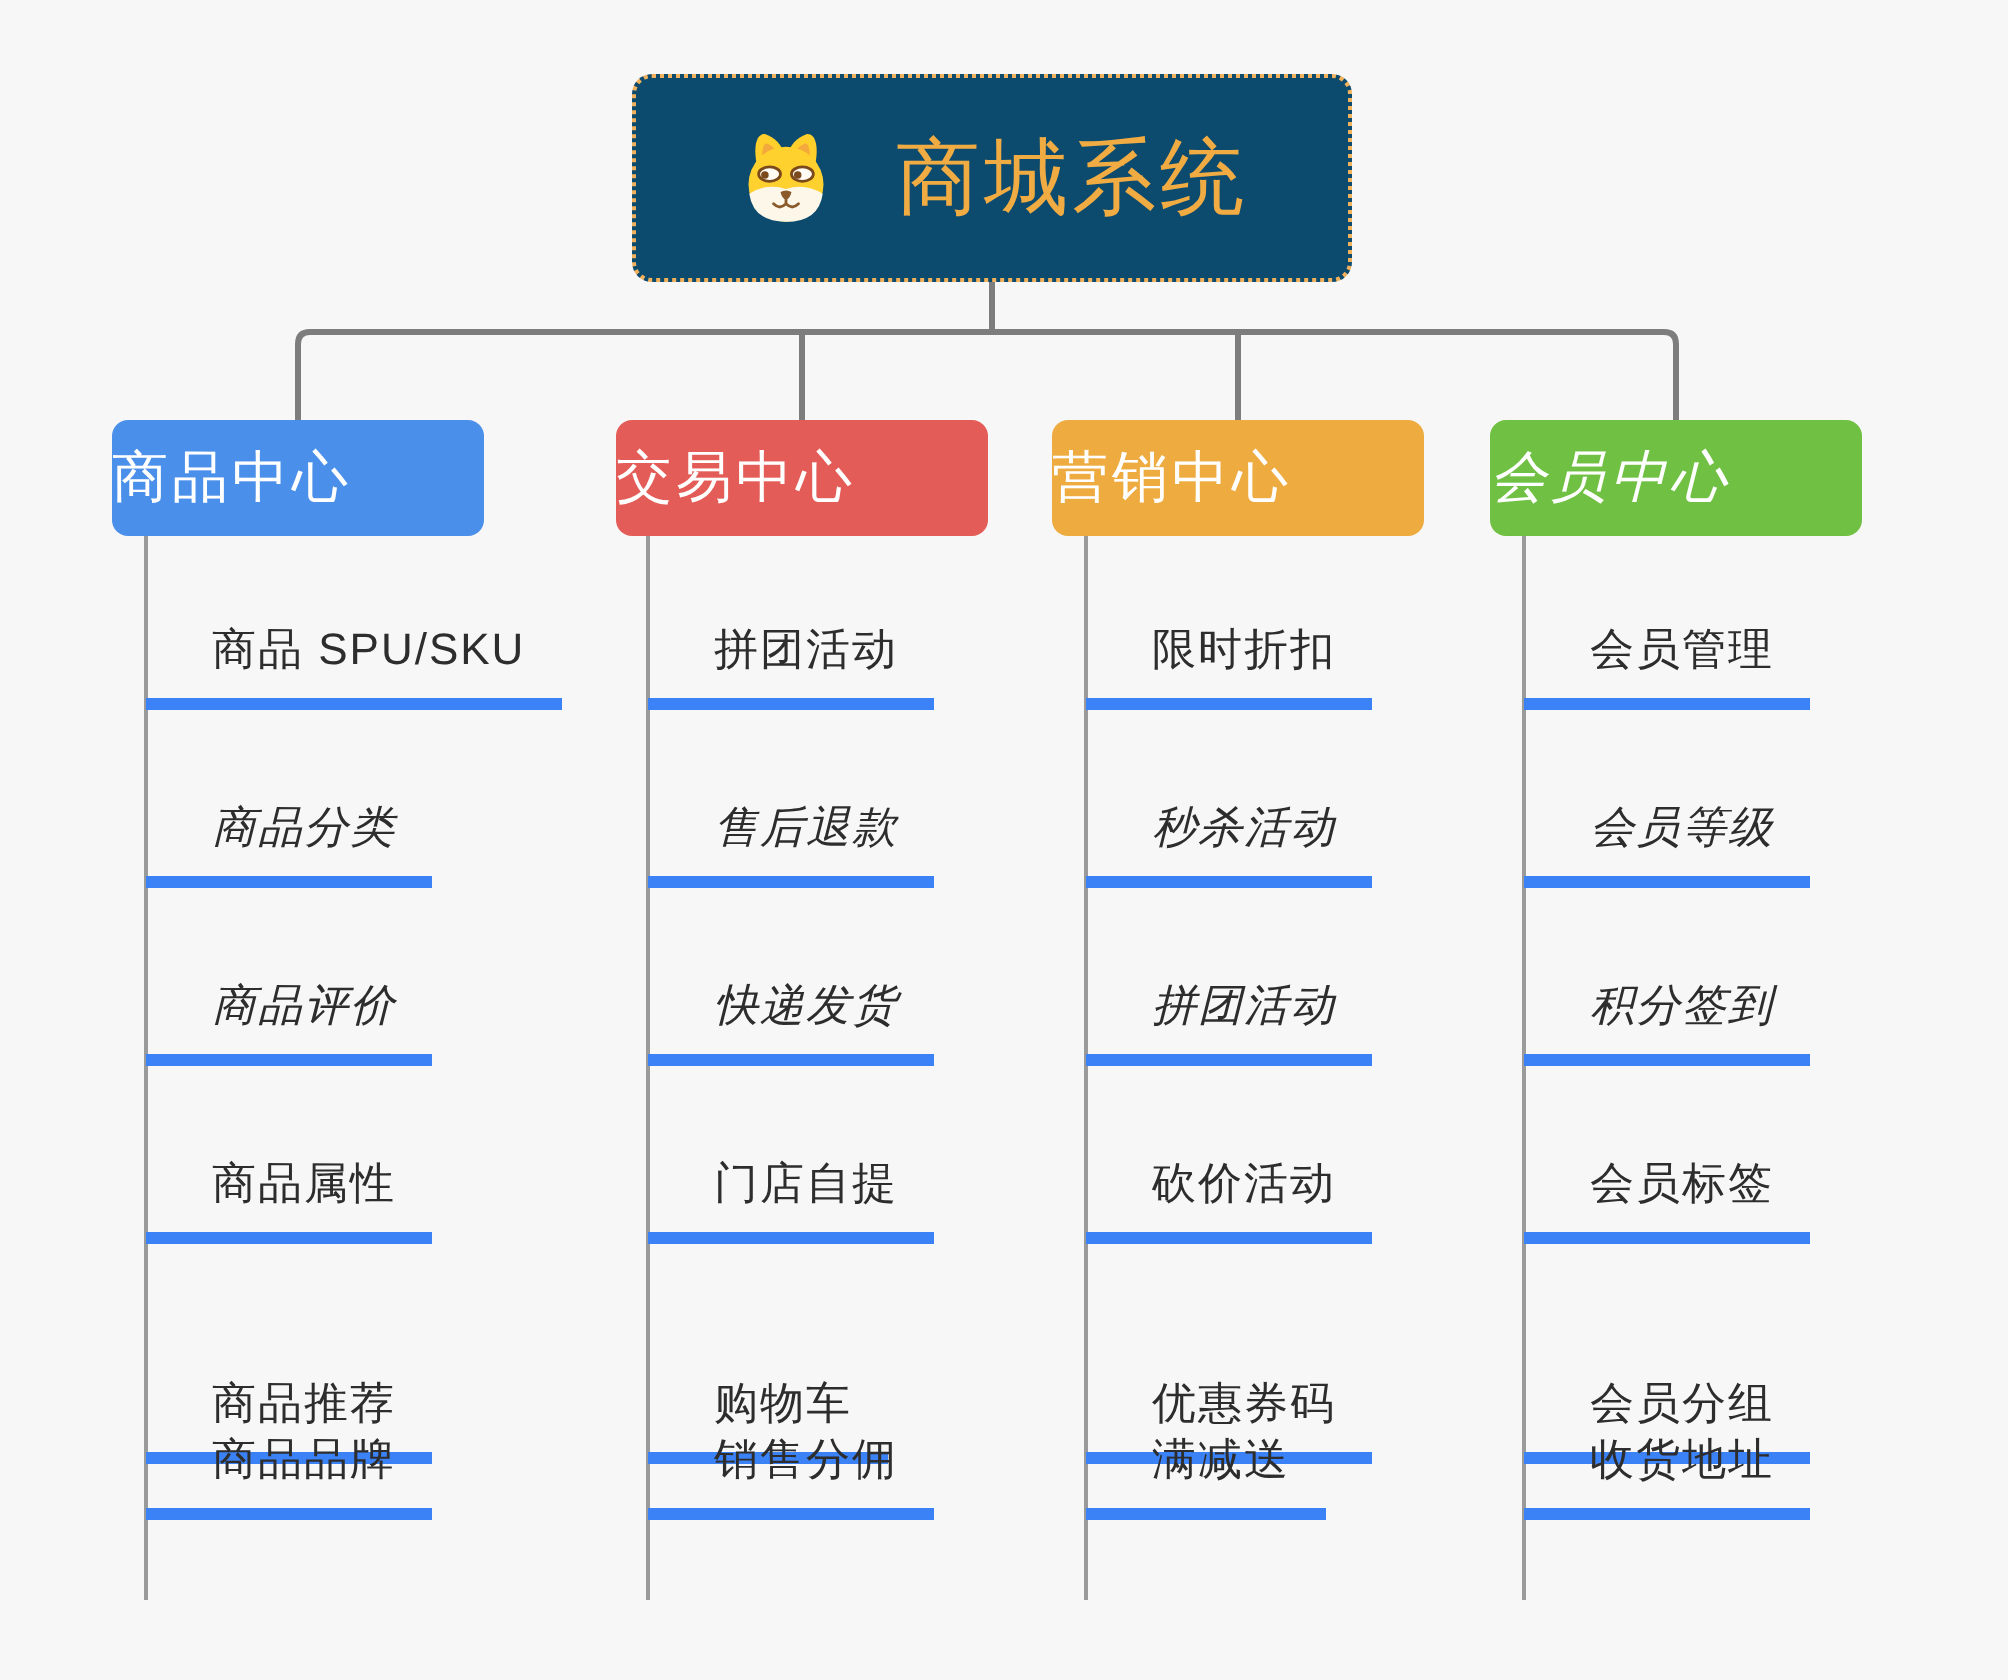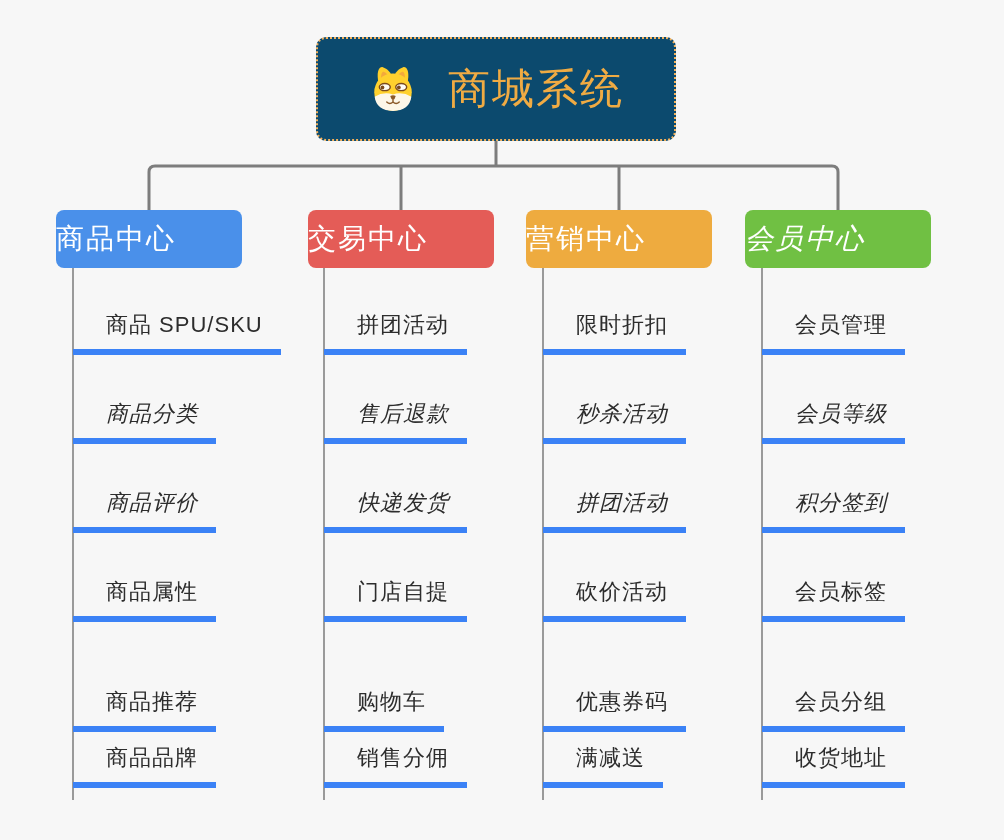--- a/index.html
+++ b/index.html
@@ -83,21 +83,21 @@
     letter-spacing: 1px;
     color: #2d2d2d;
     white-space: nowrap;
     cursor: pointer;
   }
   .leaf.r0 { top: 355px; }
   .leaf.r1 { top: 444px; font-style: italic; }
   .leaf.r2 { top: 533px; font-style: italic; }
   .leaf.r3 { top: 622px; text-align: center; }
   .leaf.r4 { top: 732px; }
-  .leaf.r5 { top: 788px; }
+  .leaf.r5 { top: 760px; }
 </style>
 </head>
 <body>
 
 <div class="canvas">
 
   <svg class="connectors" width="1004" height="840">
     <g stroke="#7d7d7d" stroke-width="3" fill="none" stroke-linecap="butt">
       <path d="M496 141 V166"></path>
       <path d="M149 210 V172 Q149 166 155 166 H832 Q838 166 838 172 V210"></path>

